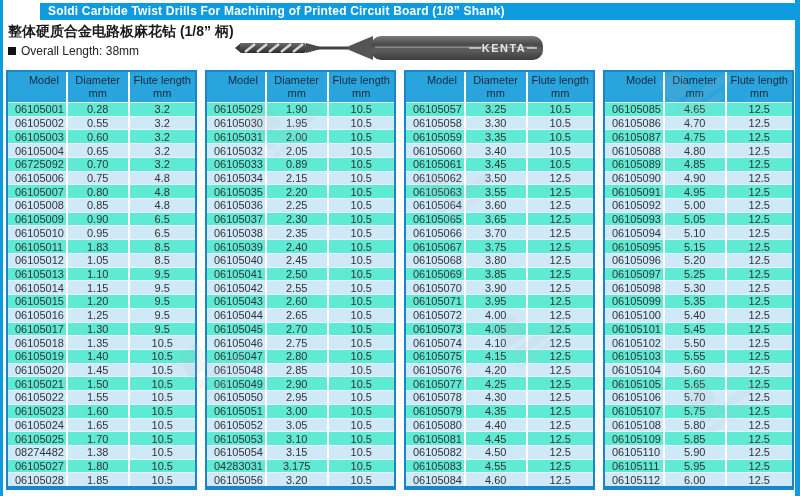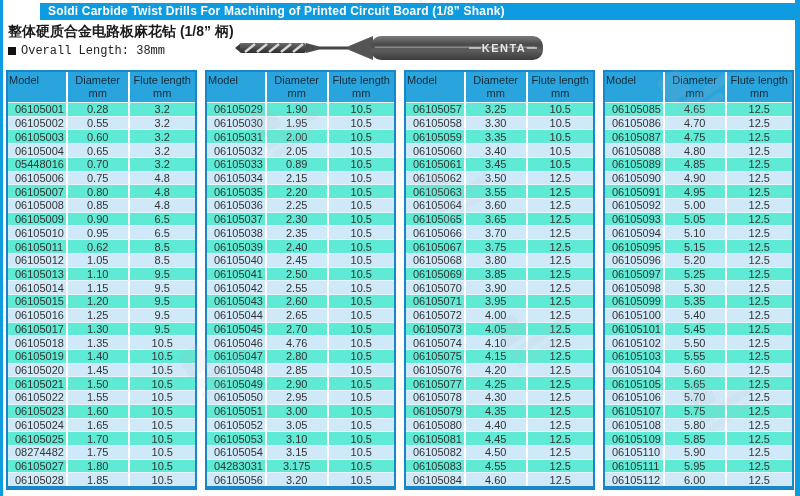--- a/index.html
+++ b/index.html
@@ -5,30 +5,30 @@
   html,body{margin:0;padding:0;background:#ffffff;}
   .page{position:relative;width:800px;height:496px;background:#ffffff;overflow:hidden;
         font-family:"Liberation Sans",sans-serif;}
   .frame-left{position:absolute;left:0;top:0;width:3px;height:100%;background:#0f9bdf;}
   .frame-right{position:absolute;right:0;top:0;width:5px;height:100%;background:#0f9bdf;}
   .title-bar{position:absolute;left:0;top:3px;width:100%;height:17px;background:#0f9bdf;
              color:#ffffff;font-weight:bold;font-size:12px;line-height:17px;
              padding-left:8px;box-sizing:border-box;letter-spacing:.2px;margin-left:40px;}
   .subtitle{position:absolute;left:8px;top:23px;font-size:14px;font-weight:bold;color:#1a1a1a;}
   .spec-line{position:absolute;left:8px;top:44px;font-size:12px;color:#222222;
-             display:flex;align-items:center;gap:5px;font-family:Liberation Mono, monospace;}
+             display:flex;align-items:center;gap:5px;}
   .bullet{width:8px;height:8px;background:#111111;display:inline-block;}
   .drill{position:absolute;left:233px;top:26px;width:318px;height:40px;}
   .tables{position:absolute;left:6px;top:70px;width:788px;height:420px;display:flex;gap:8px;}
   .grp{flex:1;display:flex;flex-direction:column;background:#ffffff;
        border:2px solid #1886c9;border-bottom-width:4px;border-top-width:2px;box-sizing:border-box;}
   .grp-header{height:30px;background:#2aa4dc;display:flex;color:#16293a;font-size:11px;}
   .hcell{box-sizing:border-box;padding-top:2px;border-right:2px solid #ffffff;
          text-align:center;line-height:13px;}
-  .hcell.c0{text-align:left;padding-left:1px;}
+  .hcell.c0{text-align:center;padding-left:14px;}
   .hcell:last-child,.cell:last-child{border-right:none;}
   .c0{width:32%;}.c1{width:33%;}.c2{width:35%;}
   .grp-row{flex:1;display:flex;border-top:1px solid #e8f4fc;}
   .grp-row.odd{background:#5eead4;}
   .grp-row.even{background:#d0e9f9;text-align:center;}
   .cell{box-sizing:border-box;border-right:2px solid #ffffff;font-size:11px;color:#333333;
         display:flex;align-items:center;overflow:hidden;white-space:nowrap;}
   .cell.c0{padding-left:7px;}
   .cell.c1,.cell.c2{justify-content:center;}
   .wm{position:absolute;opacity:.13;transform:rotate(-35deg);pointer-events:none;}
@@ -114,21 +114,21 @@
           <div class="cell c0">06105003</div>
           <div class="cell c1">0.60</div>
           <div class="cell c2">3.2</div>
         </div>
         <div class="grp-row even">
           <div class="cell c0">06105004</div>
           <div class="cell c1">0.65</div>
           <div class="cell c2">3.2</div>
         </div>
         <div class="grp-row odd">
-          <div class="cell c0">05448016</div>
+          <div class="cell c0">06725092</div>
           <div class="cell c1">0.70</div>
           <div class="cell c2">3.2</div>
         </div>
         <div class="grp-row even">
           <div class="cell c0">06105006</div>
           <div class="cell c1">0.75</div>
           <div class="cell c2">4.8</div>
         </div>
         <div class="grp-row odd">
           <div class="cell c0">06105007</div>
@@ -145,21 +145,21 @@
           <div class="cell c1">0.90</div>
           <div class="cell c2">6.5</div>
         </div>
         <div class="grp-row even">
           <div class="cell c0">06105010</div>
           <div class="cell c1">0.95</div>
           <div class="cell c2">6.5</div>
         </div>
         <div class="grp-row odd">
           <div class="cell c0">06105011</div>
-          <div class="cell c1">0.62</div>
+          <div class="cell c1">1.83</div>
           <div class="cell c2">8.5</div>
         </div>
         <div class="grp-row even">
           <div class="cell c0">06105012</div>
           <div class="cell c1">1.05</div>
           <div class="cell c2">8.5</div>
         </div>
         <div class="grp-row odd">
           <div class="cell c0">06105013</div>
           <div class="cell c1">1.10</div>
@@ -220,21 +220,21 @@
           <div class="cell c1">1.65</div>
           <div class="cell c2">10.5</div>
         </div>
         <div class="grp-row odd">
           <div class="cell c0">06105025</div>
           <div class="cell c1">1.70</div>
           <div class="cell c2">10.5</div>
         </div>
         <div class="grp-row even">
           <div class="cell c0">08274482</div>
-          <div class="cell c1">1.75</div>
+          <div class="cell c1">1.38</div>
           <div class="cell c2">10.5</div>
         </div>
         <div class="grp-row odd">
           <div class="cell c0">06105027</div>
           <div class="cell c1">1.80</div>
           <div class="cell c2">10.5</div>
         </div>
         <div class="grp-row even">
           <div class="cell c0">06105028</div>
           <div class="cell c1">1.85</div>
@@ -336,21 +336,21 @@
           <div class="cell c1">2.65</div>
           <div class="cell c2">10.5</div>
         </div>
         <div class="grp-row odd">
           <div class="cell c0">06105045</div>
           <div class="cell c1">2.70</div>
           <div class="cell c2">10.5</div>
         </div>
         <div class="grp-row even">
           <div class="cell c0">06105046</div>
-          <div class="cell c1">4.76</div>
+          <div class="cell c1">2.75</div>
           <div class="cell c2">10.5</div>
         </div>
         <div class="grp-row odd">
           <div class="cell c0">06105047</div>
           <div class="cell c1">2.80</div>
           <div class="cell c2">10.5</div>
         </div>
         <div class="grp-row even">
           <div class="cell c0">06105048</div>
           <div class="cell c1">2.85</div>

